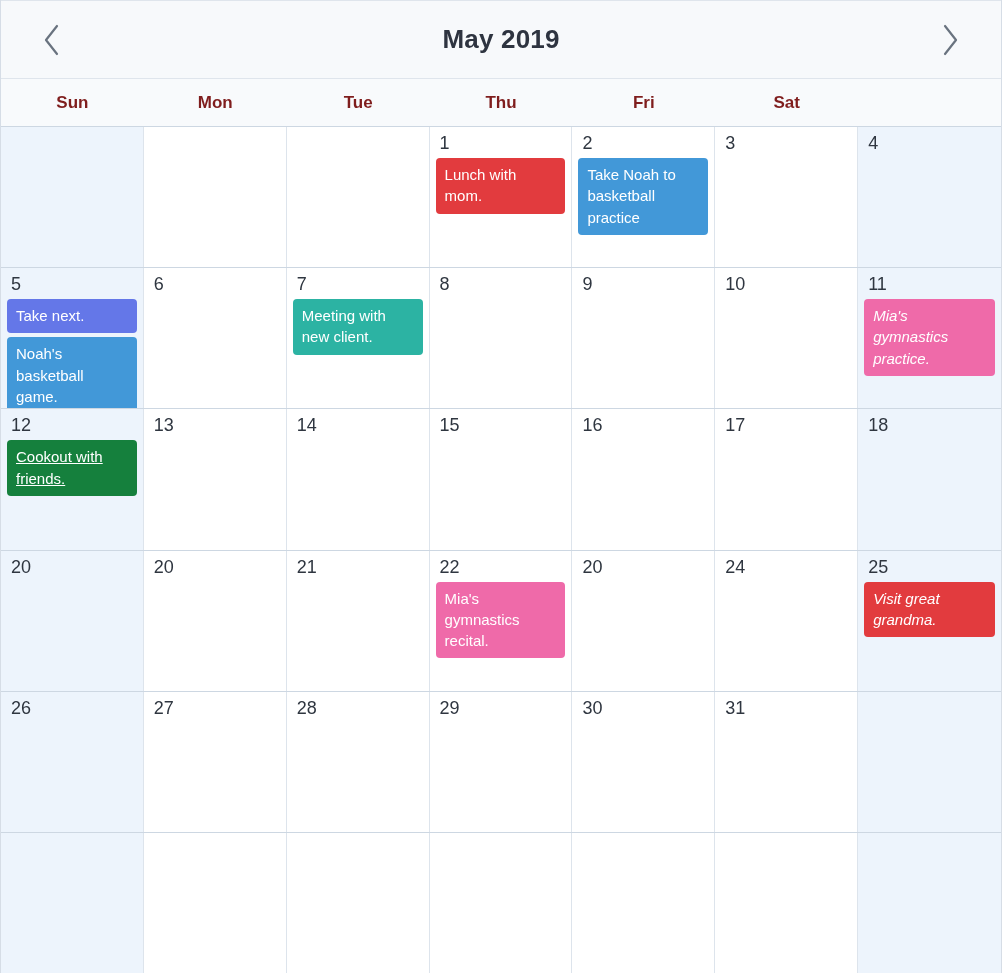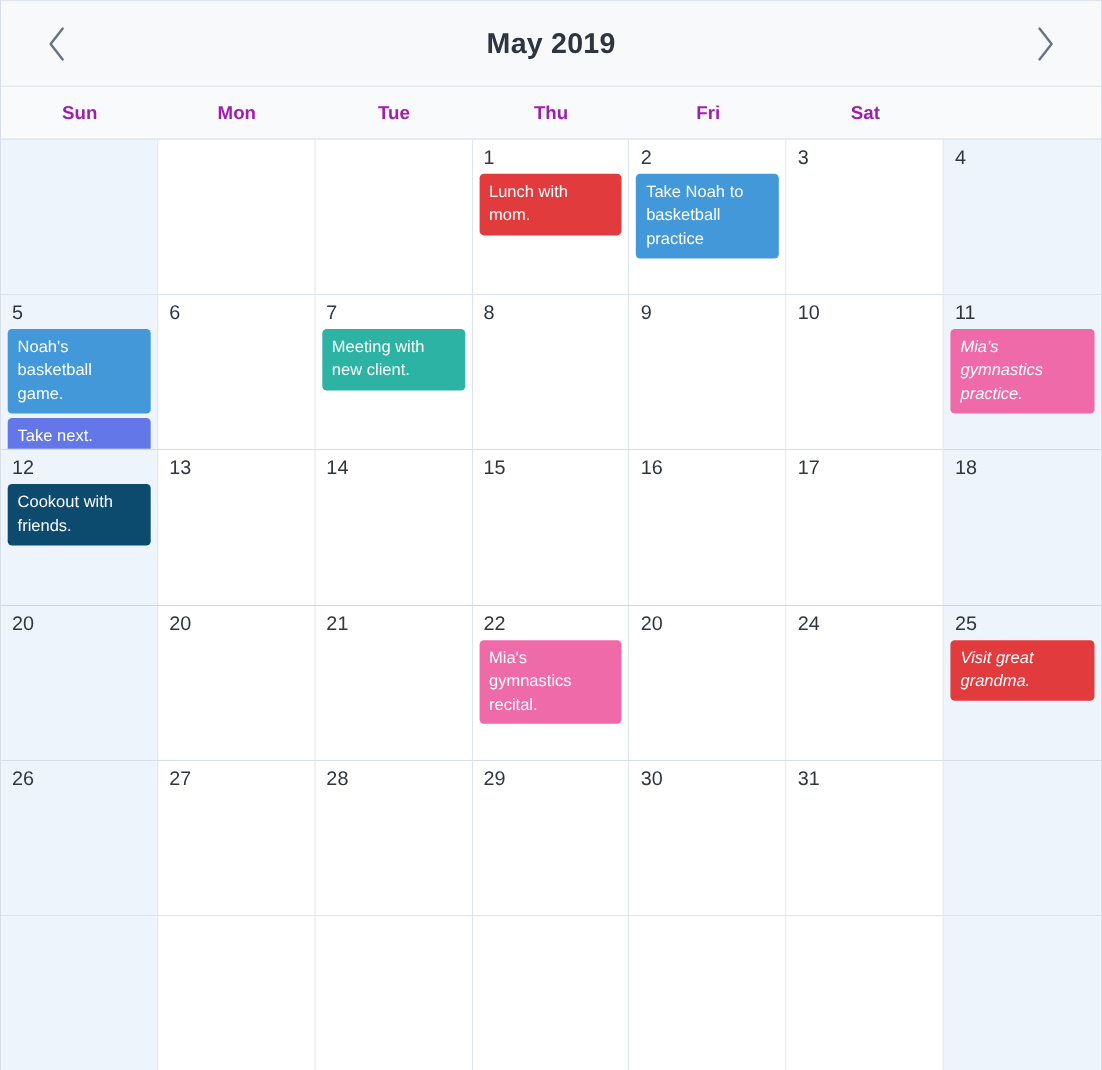--- a/index.html
+++ b/index.html
@@ -68,21 +68,21 @@
     grid-template-columns: repeat(7, 1fr);
     background: #f8fafc;
     border-bottom: 1px solid #cdd7e2;
   }
   .weekday {
     display: flex;
     align-items: center;
     justify-content: center;
     font-size: 17px;
     font-weight: bold;
-    color: #a21caf;
+    color: #7f1d1d;
   }
 
   
   .weeks {
     flex: 1;
     display: flex;
     flex-direction: column;
   }
   .week {
     flex: 1;
@@ -185,22 +185,22 @@
           <div class="day-number">3</div>
         </div>
         <div class="day weekend">
           <div class="day-number">4</div>
         </div>
       </div>
       <div class="week">
         <div class="day weekend">
           <div class="day-number">5</div>
           <div class="events">
+            <div class="event" style="background: rgb(100, 119, 232);">Take next.</div>
             <div class="event" style="background: rgb(66, 152, 216);">Noah's basketball game.</div>
-            <div class="event" style="background: rgb(100, 119, 232);">Take next.</div>
           </div>
         </div>
         <div class="day">
           <div class="day-number">6</div>
         </div>
         <div class="day">
           <div class="day-number">7</div>
           <div class="events">
             <div class="event" style="background: rgb(44, 179, 163);">Meeting with new client.</div>
           </div>
@@ -218,21 +218,21 @@
           <div class="day-number">11</div>
           <div class="events">
             <div class="event" style="background: rgb(239, 106, 169); font-style: italic;">Mia's gymnastics practice.</div>
           </div>
         </div>
       </div>
       <div class="week">
         <div class="day weekend">
           <div class="day-number">12</div>
           <div class="events">
-            <div class="event" style="background: #0c4a6e;">Cookout with friends.</div>
+            <div class="event" style="background: #15803d; text-decoration: underline;">Cookout with friends.</div>
           </div>
         </div>
         <div class="day">
           <div class="day-number">13</div>
         </div>
         <div class="day">
           <div class="day-number">14</div>
         </div>
         <div class="day">
           <div class="day-number">15</div>

